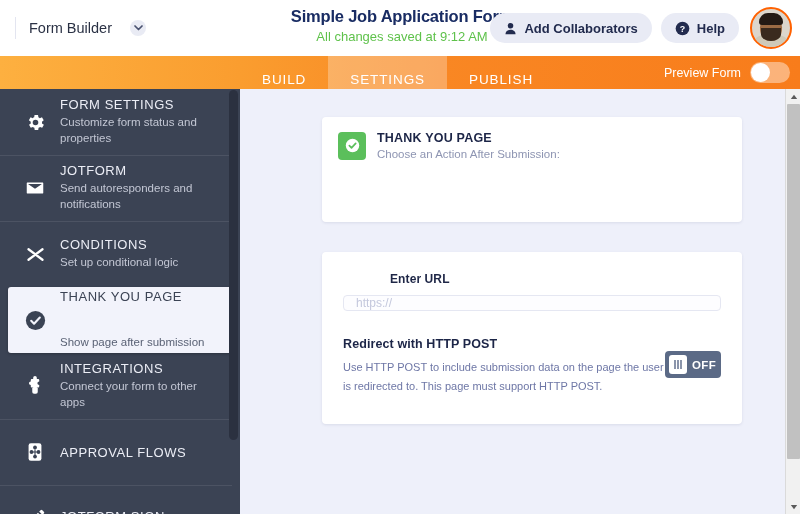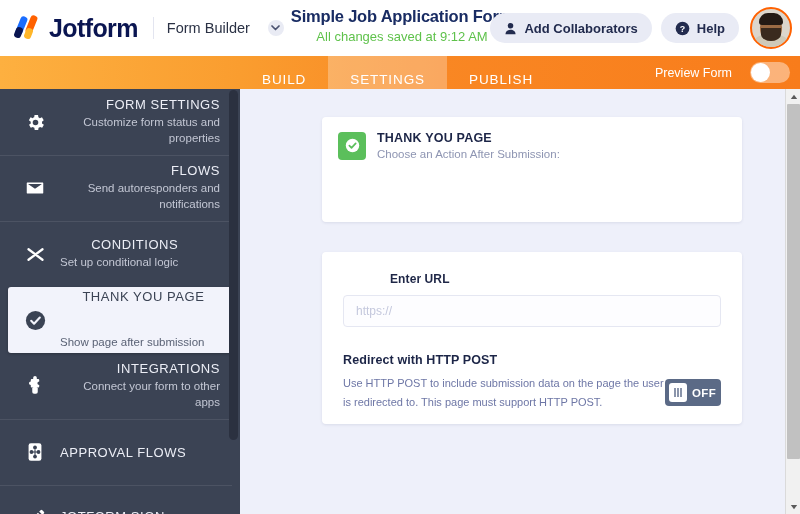--- a/index.html
+++ b/index.html
@@ -100,21 +100,21 @@
   }
   .nav-tabs { display: flex; margin-left: 240px; height: 33px; }
   .nav-tab {
     display: flex; align-items: center; justify-content: center;
     padding: 0 22px; height: 46px;
     font-size: 13.5px; color: #ffffff; letter-spacing: 0.9px;
     cursor: pointer; white-space: nowrap;
   }
   .nav-tab.active { background: rgba(255,255,255,0.28); }
   .preview-wrap {
-    margin-left: auto; display: flex; align-items: center; gap: 18px;
+    margin-left: auto; display: flex; align-items: center; gap: 9px;
     padding-right: 10px;
   }
   .preview-label { font-size: 12.5px; color: #ffffff; white-space: nowrap; }
   .toggle-track {
     width: 40px; height: 21px; border-radius: 11px;
     background: rgba(255,255,255,0.42); position: relative; cursor: pointer;
   }
   .toggle-knob {
     position: absolute; left: 1px; top: 1px;
     width: 19px; height: 19px; border-radius: 50%; background: #ffffff;
@@ -138,21 +138,21 @@
     margin: 0 8px 0 8px; padding-left: 12px;
     box-shadow: 0 1px 3px rgba(0,0,0,0.25);
   }
   .side-item.active::before { display: none; }
   .side-item.active + .side-item::before { display: none; }
   .side-ico {
     width: 30px; min-width: 30px; display: flex; align-items: center;
     justify-content: center; color: #ffffff; margin-right: 10px;
   }
   .side-item.active .side-ico { color: #3b4354; }
-  .side-txt { overflow: hidden; text-align: right; }
+  .side-txt { overflow: hidden; }
   .side-title {
     font-size: 13px; color: #eceef6; letter-spacing: 0.55px;
     white-space: nowrap;
   }
   .side-item.active .side-title { color: #3b4354; }
   .side-sub {
     font-size: 11.5px; color: #c3c7d4; margin-top: 3px; line-height: 1.35;
     max-width: 160px;
   }
   .side-item.active .side-sub { color: #5a6275; margin-top: 31px; }
@@ -216,21 +216,21 @@
   }
 
   .card-bottom {
     left: 82px; top: 163px; width: 420px; height: 172px;
     padding: 20px 21px;
   }
   .field-label {
     font-size: 12px; font-weight: bold; color: #1f2747; letter-spacing: 0.1px; padding-left: 47px;
   }
   .url-input {
-    margin-top: 9px; width: 100%; height: 32px;
+    margin-top: 9px; width: 100%; height: 16px;
     border: 1px solid #e5e7f2; border-radius: 4px;
     background: #fdfdff; padding: 6px 12px;
     font-size: 12px; color: #2f3a63;
     font-family: "Liberation Sans", sans-serif;
     outline: none;
   }
   .url-input::placeholder { color: #c4c8dd; }
 
   .post-block { margin-top: 26px; position: relative; }
   .post-title {
@@ -238,21 +238,20 @@
   }
   .post-desc {
     font-size: 11px; color: #6e77a6; margin-top: 7px; line-height: 1.75;
     max-width: 330px;
   }
   .off-toggle {
     position: absolute; right: 0; top: 14px;
     width: 56px; height: 27px; border-radius: 4px; background: #5b6a86;
     display: flex; align-items: center; gap: 5px; padding-left: 4px;
     cursor: pointer;
-    margin-top: 12px;
   }
   .off-knob {
     width: 18px; height: 19px; border-radius: 3px; background: #ffffff;
     display: flex; align-items: center; justify-content: center; gap: 1.5px;
   }
   .off-knob i { display: block; width: 1.5px; height: 9px; background: #8b95ab; }
   .off-label {
     font-size: 11.5px; font-weight: bold; color: #ffffff; letter-spacing: 0.4px;
   }
 
@@ -268,29 +267,20 @@
   .rs-arrow.bottom { position: absolute; bottom: 0; left: 0; }
   .rs-thumb {
     position: absolute; top: 15px; left: 1px; width: 13px; height: 355px;
     background: #c1c1c1; border-radius: 1px; cursor: pointer;
   }
 </style>
 </head>
 <body>
 
 <div class="topbar">
-  <div class="logo-wrap">
-    <div class="logo-mark">
-      <i class="lm1"></i>
-        <i class="lm2"></i>
-        <i class="lm3"></i>
-        <i class="lm4"></i>
-    </div>
-    <span class="logo-text">Jotform</span>
-  </div>
   <div class="hdr-divider"></div>
   <div class="form-builder">
     <span>Form Builder</span>
     <span class="chev-circle">
       <svg width="9" height="6" viewBox="0 0 9 6">
           <path d="M1 1l3.5 3.5L8 1" stroke="#4a5270" stroke-width="1.7" fill="none" stroke-linecap="round" stroke-linejoin="round"></path>
         </svg>
     </span>
   </div>
 
@@ -356,21 +346,21 @@
   </div>
 
   <div class="side-item">
     <span class="side-ico">
       <svg width="22" height="22" viewBox="0 0 24 24" fill="currentColor">
           <path d="M3 6h18v12H3z" fill="none"></path>
           <path d="M3.5 6h17a.5.5 0 01.5.5v11a.5.5 0 01-.5.5h-17a.5.5 0 01-.5-.5v-11a.5.5 0 01.5-.5zm.9 1.6L12 12.8l7.6-5.2z"></path>
         </svg>
     </span>
     <div class="side-txt">
-      <div class="side-title">FLOWS</div>
+      <div class="side-title">JOTFORM</div>
       <div class="side-sub">Send autoresponders and notifications</div>
     </div>
   </div>
 
   <div class="side-item">
     <span class="side-ico">
       <svg width="21" height="21" viewBox="0 0 24 24" fill="none" stroke="currentColor" stroke-width="2.6" stroke-linecap="round">
           <path d="M4 6l16 12M20 6L4 18"></path>
         </svg>
     </span>

